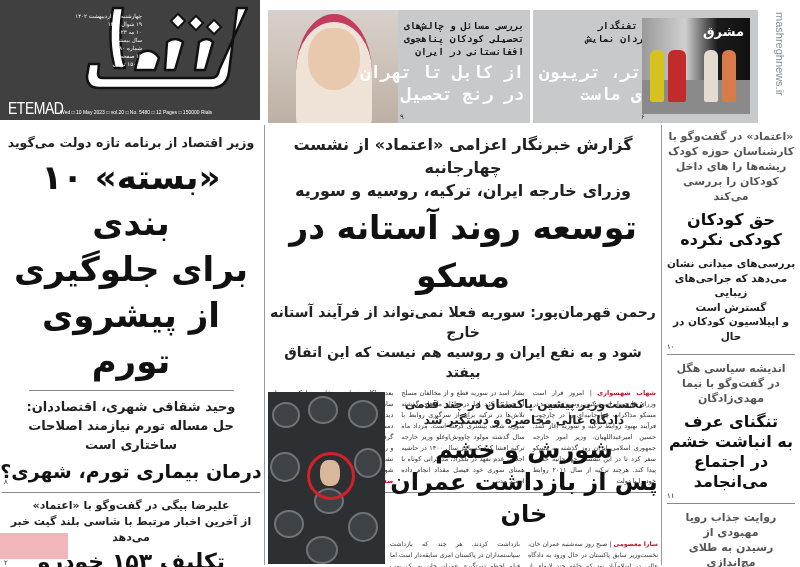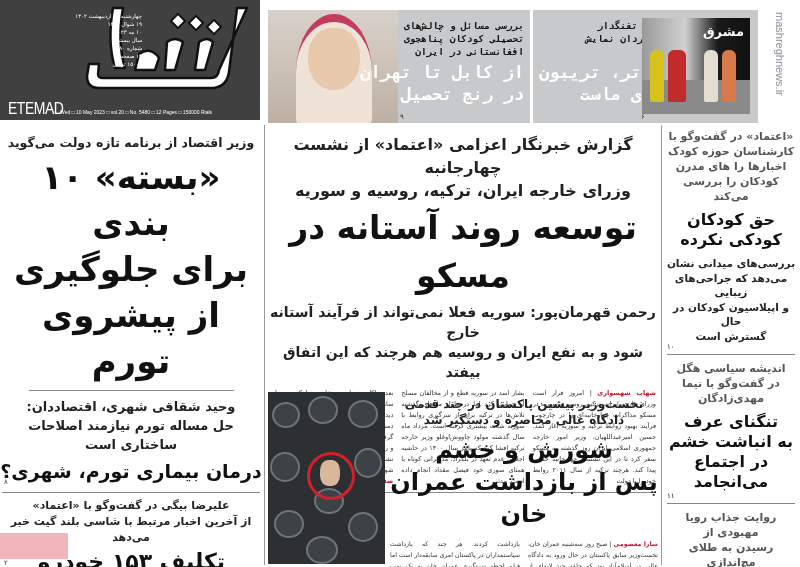--- a/index.html
+++ b/index.html
@@ -190,21 +190,21 @@
 
 <div class="col-center">
   <div>
     <div class="kicker cc-kicker">
       <div>گزارش خبرنگار اعزامی «اعتماد» از نشست چهارجانبه</div>
       <div>وزرای خارجه ایران، ترکیه، روسیه و سوریه</div>
     </div>
     <div class="headline cc-head">توسعه روند آستانه در مسکو</div>
     <div class="kicker cc-sub">
       <div>رحمن قهرمان‌پور: سوریه فعلا نمی‌تواند از فرآیند آستانه خارج</div>
-      <div>شود و به نفع ایران و روسیه هم هرچند که این اتفاق بیفتد</div>
+      <div>شود و به نفع ایران و روسیه هم نیست که این اتفاق بیفتد</div>
     </div>
     <div class="body-cols">
       <div class="body-col">
         <span class="byline">شهاب شهسواری</span> | <span>امروز قرار است وزرای خارجه ایران، ترکیه، روسیه و سوریه در مسکو مذاکرات چهارجانبه‌ای را در چارچوب فرآیند بهبود روابط ترکیه و سوریه آغاز کنند. حسین امیرعبداللهیان، وزیر امور خارجه جمهوری اسلامی ایران روز گذشته به مسکو سفر کرد تا در این نشست چهارجانبه حضور پیدا کند. هرچند ترکیه از سال ۲۰۱۱ روابط خود را با دولت</span>
       </div>
       <div class="body-col">
         <span>بشار اسد در سوریه قطع و از مخالفان مسلح او حمایت کرد اما در طول ماه‌های گذشته تلاش‌ها در ترکیه برای از سرگیری روابط با سوریه شدت بیشتری گرفته است. مرداد ماه سال گذشته مولود چاووش‌اوغلو وزیر خارجه ترکیه افشا کرد که پاییز سال ۱۴۰۰ در حاشیه اجلاس عدم تعهد در بلگراد، مذاکراتی کوتاه با همتای سوری خود فیصل مقداد انجام داده است. مدتی</span>
       </div>
       <div class="body-col">
         <span>بعد هاکان فیدان و علی مملوک، روسای سازمان‌های اطلاعاتی سوریه و ترکیه هم با هم دیدار کردند. اما فرآیند مذاکرات آنکارا و دمشق از زمستان گذشته سرعت بیشتری گرفته است. دی ماه سال گذشته وزرای دفاع و روسای نهادهای اطلاعاتی ترکیه و سوریه در نشستی از قبل اعلام‌نشده به میزبانی سرگئی شویگو، وزیر دفاع روسیه شرکت کردند.</span>
@@ -248,32 +248,32 @@
       </div>
     </div>
   </div>
 </div>
 
 <div class="col-right">
   <div style="margin-top:4px;">
     <div class="rc-kicker">
       <div>«اعتماد» در گفت‌وگو با</div>
       <div>کارشناسان حوزه کودک</div>
-      <div>اخبار‌ها را های مدرن</div>
+      <div>ریشه‌ها را های داخل</div>
       <div>کودکان را بررسی می‌کند</div>
     </div>
     <div class="rc-head" style="margin-top:6px;">
       <div>حق کودکان</div>
       <div>کودکی نکرده</div>
     </div>
     <div class="rc-desc" style="margin-top:6px;">
       <div>بررسی‌های میدانی نشان</div>
       <div>می‌دهد که جراحی‌های زیبایی</div>
+      <div>گسترش است</div>
       <div>و اپیلاسیون کودکان در حال</div>
-      <div>گسترش است</div>
     </div>
     <div class="rc-num">۱۰</div>
   </div>
   <div class="rule rc-rule"></div>
 
   <div style="margin-top:6px;">
     <div class="rc-kicker">
       <div>اندیشه سیاسی هگل</div>
       <div>در گفت‌وگو با نیما مهدی‌زادگان</div>
     </div>

